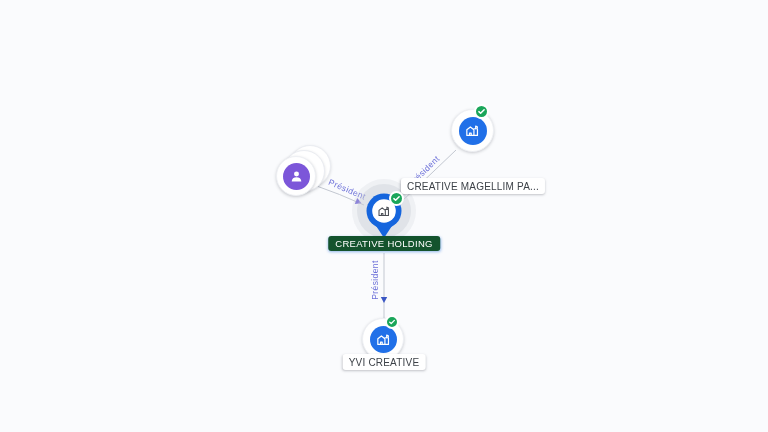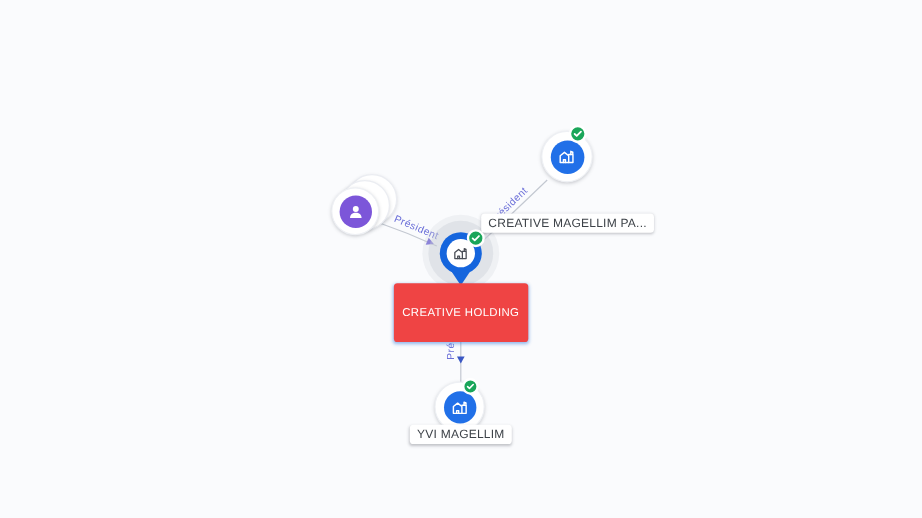--- a/index.html
+++ b/index.html
@@ -40,22 +40,22 @@
 
   .node-label{
     position:absolute;z-index:3;
     background:#fff;color:#3d4248;
     font-size:10px;letter-spacing:.2px;white-space:nowrap;
     padding:2.5px 6px;border-radius:3px;
     box-shadow:0 1px 2.5px rgba(60,64,75,.30);
     transform:translateX(-50%);
   }
   .node-label.selected{
-    background:#ef4444;color:#fff;font-size:9.5px;font-weight:500;
-    letter-spacing:.3px;padding:19px 7px;
+    background:#14532d;color:#fff;font-size:9.5px;font-weight:500;
+    letter-spacing:.3px;padding:2px 7px;
     box-shadow:0 1px 3px rgba(17,101,216,.45);
   }
   .icon-svg{display:block;}
 </style>
 </head>
 <body>
 
 <div class="canvas">
 
   <svg class="edges-layer" width="768" height="432">
@@ -135,15 +135,15 @@
           <path d="M7.8 19v-3.2h2.4V19"></path>
         </svg>
       </div>
     </div>
     <div class="badge" style="left:23px;top:-3px;width:14px;height:14px;">
       <svg class="icon-svg" width="8" height="8" viewBox="0 0 12 12" fill="none" stroke="#fff" stroke-width="2" stroke-linecap="round" stroke-linejoin="round">
         <path d="M2.5 6.2 L4.8 8.4 L9.5 3.6"></path>
       </svg>
     </div>
   </div>
-  <div class="node-label" style="left:384px;top:354px;">YVI MAGELLIM</div>
+  <div class="node-label" style="left:384px;top:354px;">YVI CREATIVE</div>
 
 </div>
 
 </body></html>

